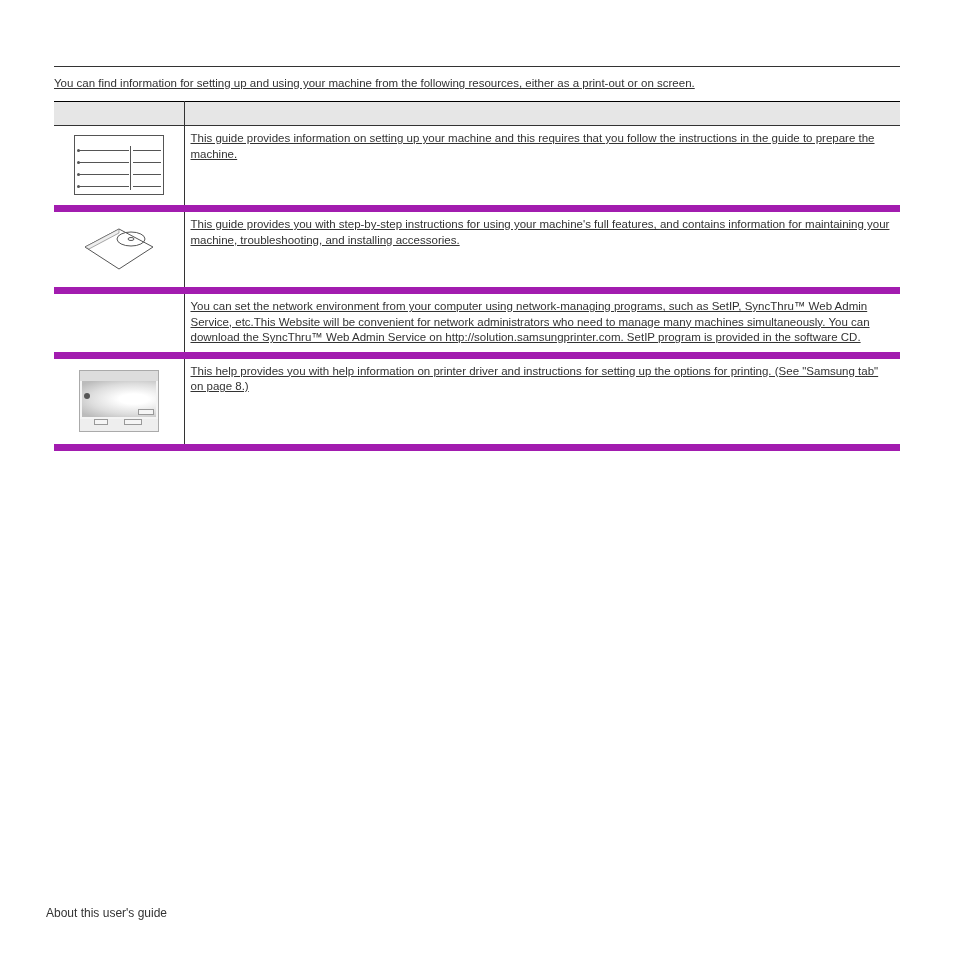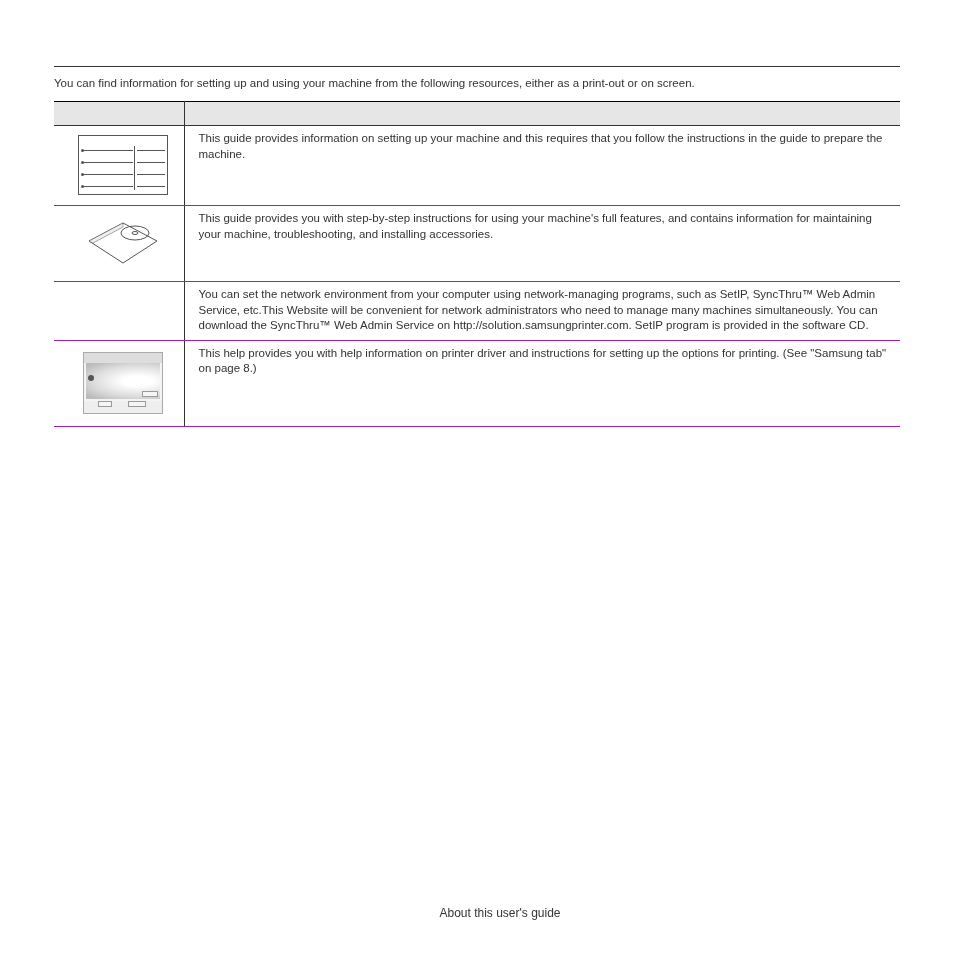--- a/index.html
+++ b/index.html
@@ -7,20 +7,21 @@
     width: 954px;
     height: 954px;
     background: #fff;
     font-family: Arial, Helvetica, sans-serif;
     font-size: 11.5px;
     color: #333;
     position: relative;
   }
   .page {
     padding: 66px 54px 0 54px;
+    text-decoration: underline;
   }
   .hr-top {
     border: none;
     border-top: 1px solid #333;
     margin-bottom: 8px;
   }
   .intro {
     color: #333;
     margin-bottom: 10px;
     line-height: 1.4;
@@ -30,23 +31,23 @@
     border-collapse: collapse;
   }
   table.main th {
     background: #e6e6e6;
     border-top: 1.5px solid #000;
     border-bottom: 1px solid #333;
     height: 24px;
   }
   table.main th.left-h { width: 130px; border-right: 1px solid #333; }
   table.main td {
-    border-bottom: 1px solid #a21caf;
+    border-bottom: 7px solid #a21caf;
     vertical-align: top;
-    padding: 5px 6px 6px 14px;
+    padding: 5px 6px 6px 6px;
     line-height: 1.35;
   }
   td.icon-cell {
     border-right: 1px solid #333;
     width: 130px;
     text-align: center;
     vertical-align: middle;
     padding: 6px 4px;
   }
   td.desc-cell { color: #333; }
@@ -81,21 +82,21 @@
     background: radial-gradient(ellipse at 70% 50%, #fff 0 20%, #ddd 60%, #bbb 90%); }
   .fig-shot .dot { position:absolute; left:4px; top:22px; width:6px; height:6px; border-radius:50%; background:#555; }
   .fig-shot .btn { position:absolute; height:6px; border:1px solid #999; background:#f5f5f5; bottom:6px; }
   .fig-shot .b1 { right:4px; width:16px; bottom:16px; }
   .fig-shot .b2 { left:14px; width:14px; }
   .fig-shot .b3 { left:44px; width:18px; }
   .footer {
     position: absolute;
     bottom: 34px;
     left: 0; right: 0;
-    text-align: center;
+    text-align: left;
     color: #333;
     font-size: 12px;
     padding-left: 46px;
   }
 </style>
 </head>
 <body>
 
 <div class="page">
   <hr class="hr-top">

